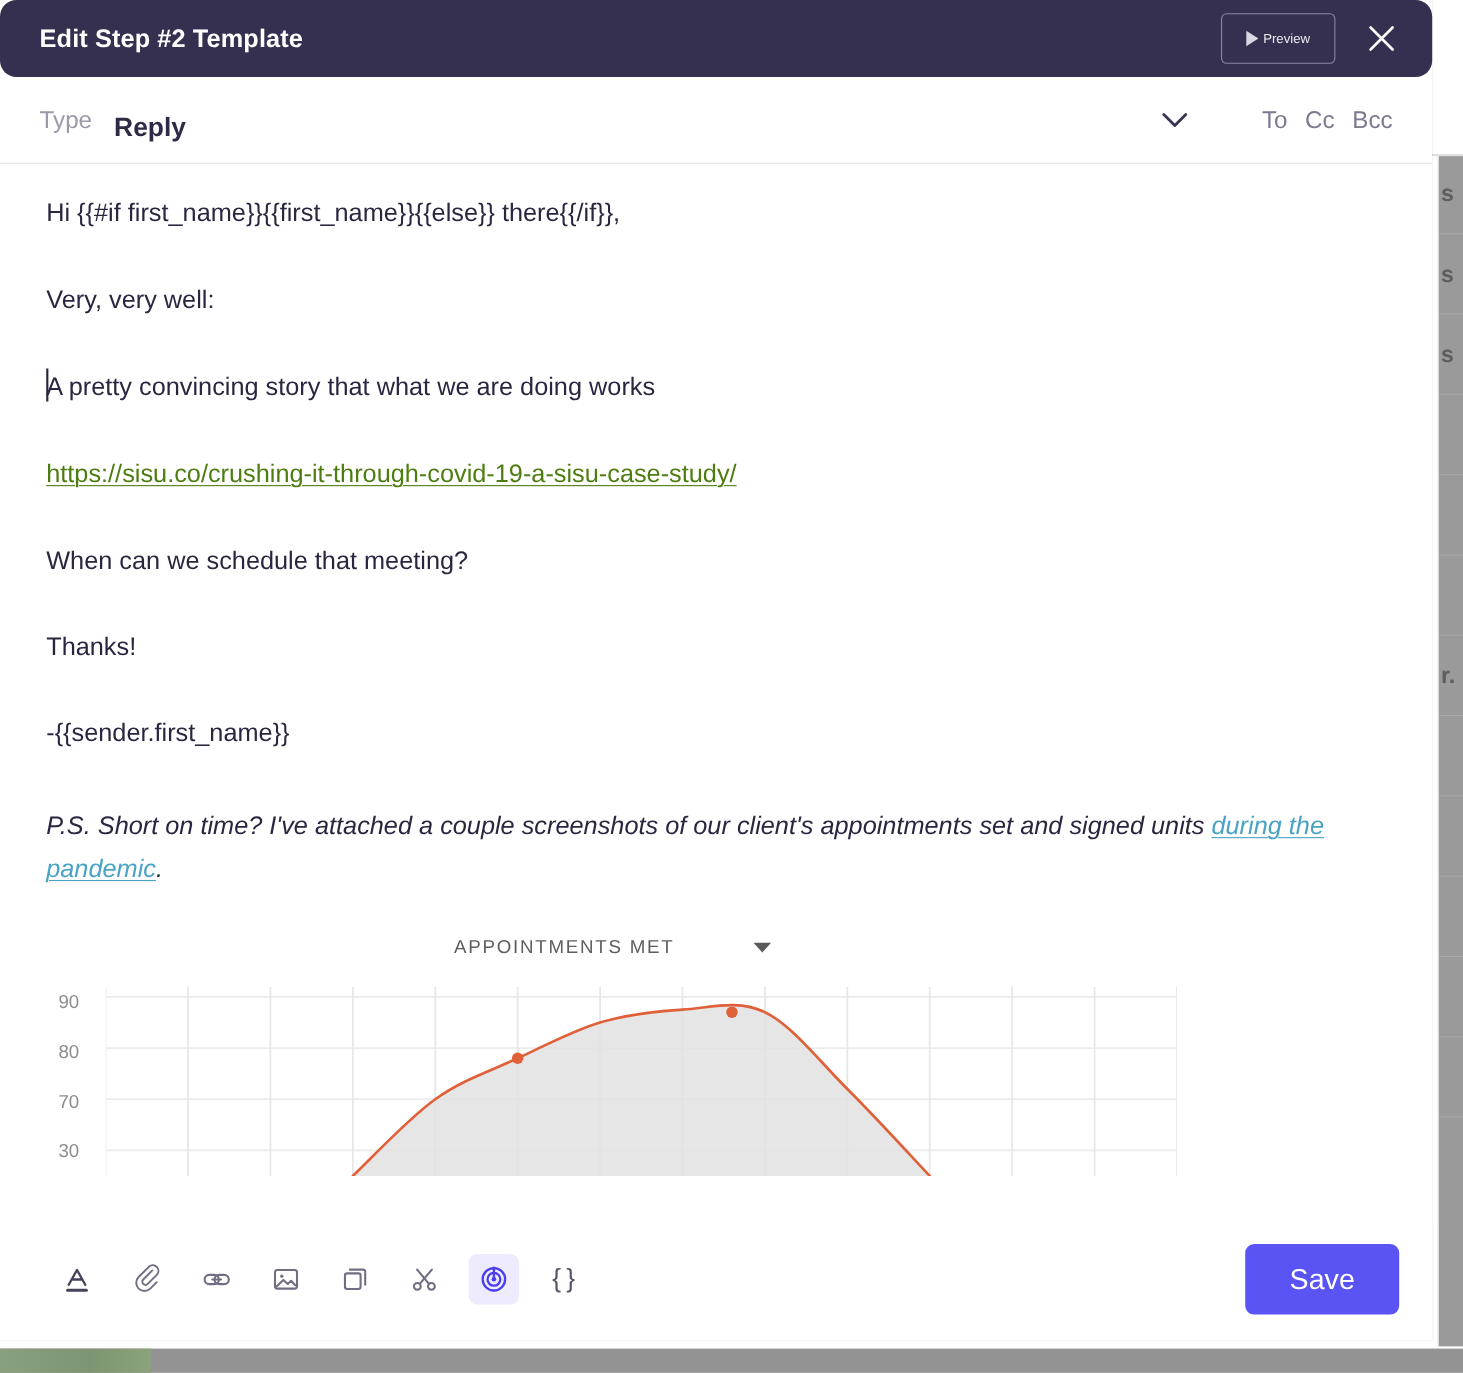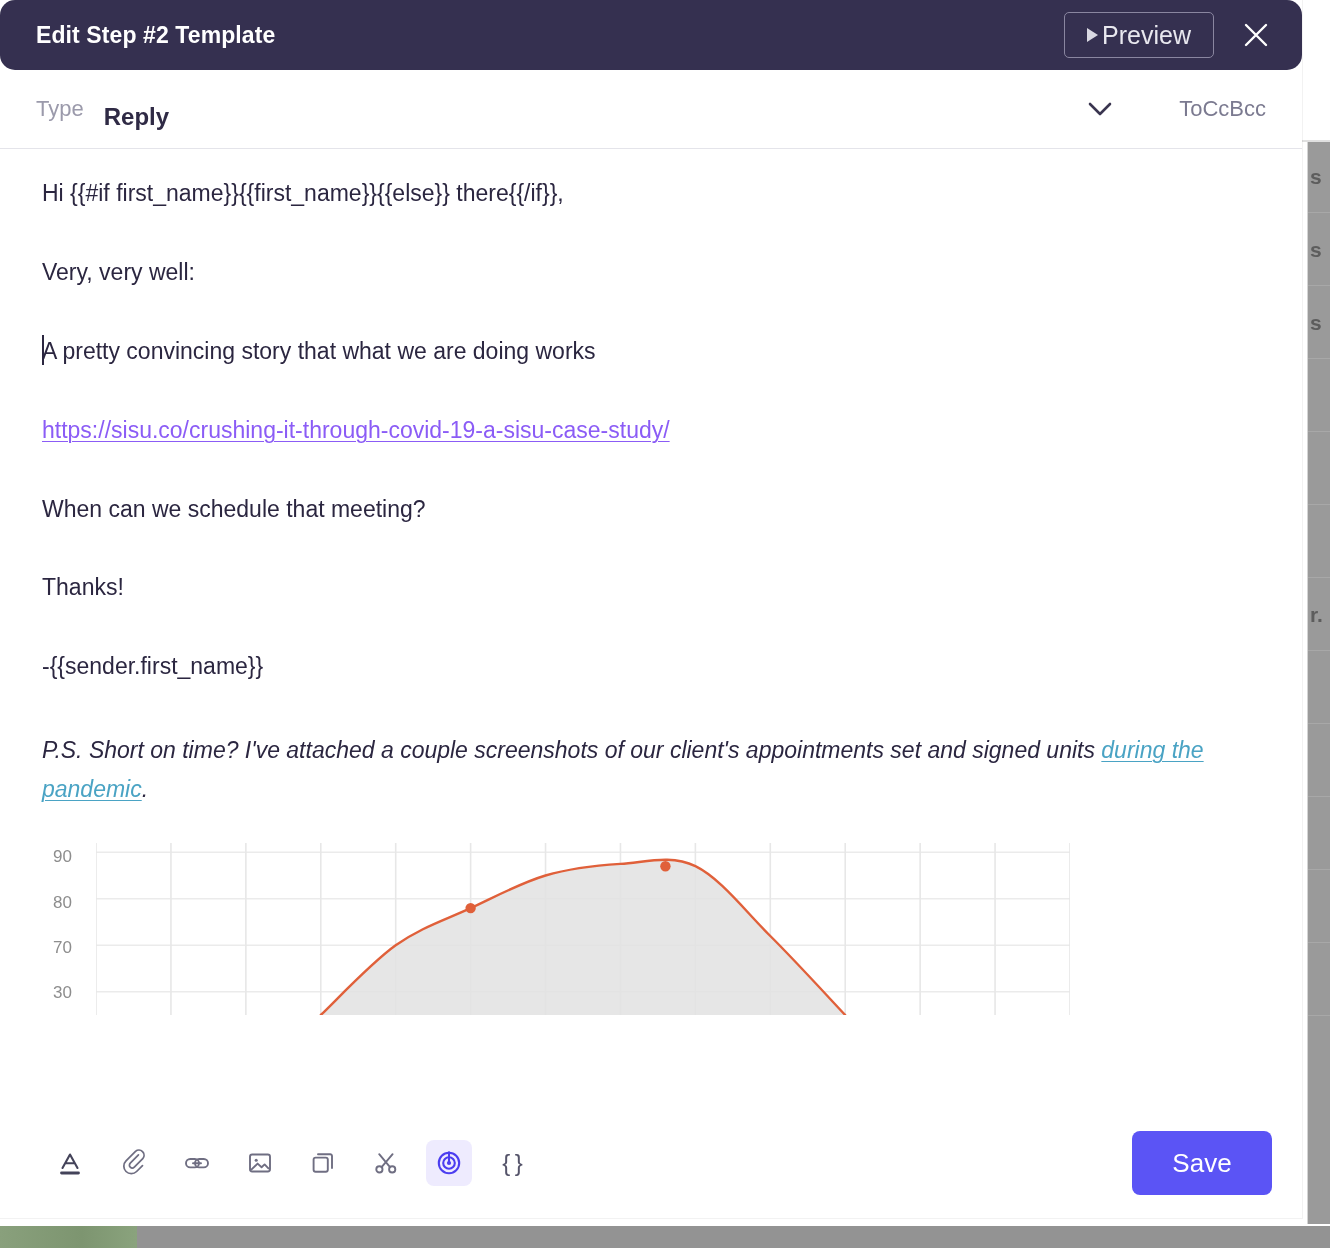--- a/index.html
+++ b/index.html
@@ -107,21 +107,21 @@
   #preview-button {
     display: flex;
     align-items: center;
     gap: 4px;
     height: 46px;
     padding: 0 22px;
     border: 1px solid #8a86a0;
     border-radius: 5px;
     background: transparent;
     color: #e9e8ef;
-    font-size: 25px;
+    font-size: 12px;
     font-family: "Liberation Sans", sans-serif;
     cursor: pointer;
   }
   .play-tri {
     width: 0; height: 0;
     border-left: 11px solid #d9d8e2;
     border-top: 7px solid transparent;
     border-bottom: 7px solid transparent;
   }
   #close-button {
@@ -158,20 +158,21 @@
   }
   #type-spacer { flex: 1 1 auto; }
   #type-chevron {
     margin-right: 66px;
     cursor: pointer;
     display: flex;
     align-items: center;
   }
   #recipients {
     display: flex;
+    gap: 16px;
     color: #7b7a90;
     font-size: 22px;
   }
   #recipients span { cursor: pointer; }
 
   
   #editor-body {
     flex: 1 1 auto;
     position: relative;
     padding: 30px 36px 0 42px;
@@ -186,21 +187,21 @@
   }
   #caret {
     position: absolute;
     left: 42px;
     top: 186px;
     width: 2px;
     height: 30px;
     background: #2b2640;
   }
   a.link-url {
-    color: #8b5cf6;
+    color: #4d7c0f;
     text-decoration: underline;
     text-decoration-thickness: 1px;
     text-underline-offset: 3px;
     cursor: pointer;
   }
   .para.ps {
     font-style: italic;
     line-height: 1.7;
     margin-bottom: 34px;
   }
@@ -380,20 +381,24 @@
 
     <p class="para">When can we schedule that meeting?</p>
     <p class="para">Thanks!</p>
     <p class="para">-{{sender.first_name}}</p>
 
     <p class="para ps">
       <span>P.S. Short on time? I've attached a couple screenshots of our client's appointments set and signed units </span><a class="link-inline" href="#">during the pandemic</a><span>.</span>
     </p>
 
     <div id="chart-block">
+      <div id="chart-head">
+        <span id="chart-title">APPOINTMENTS MET</span>
+        <span id="chart-dropdown"></span>
+      </div>
 
       <div id="chart-area">
         <div id="y-axis">
           <span class="y-tick" style="top:14px">90</span>
           <span class="y-tick" style="top:60px">80</span>
           <span class="y-tick" style="top:105px">70</span>
           <span class="y-tick" style="top:150px">30</span>
         </div>
 
         <div id="plot">

